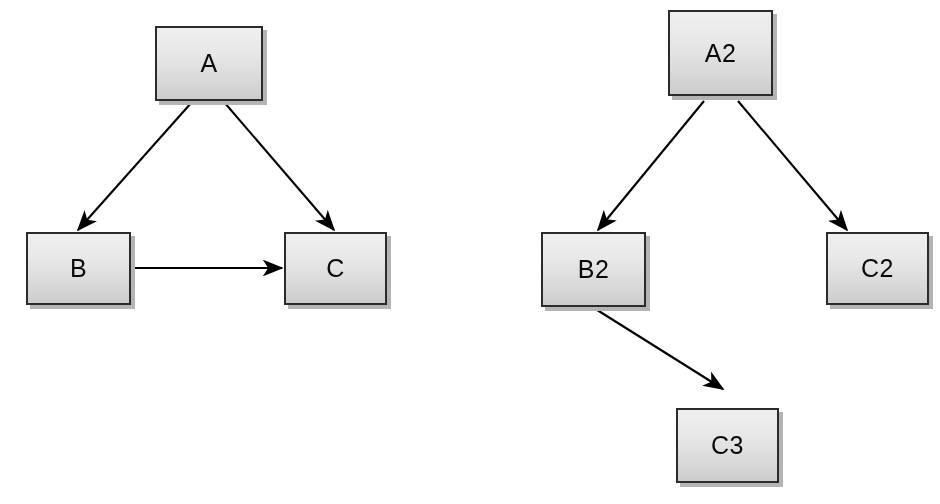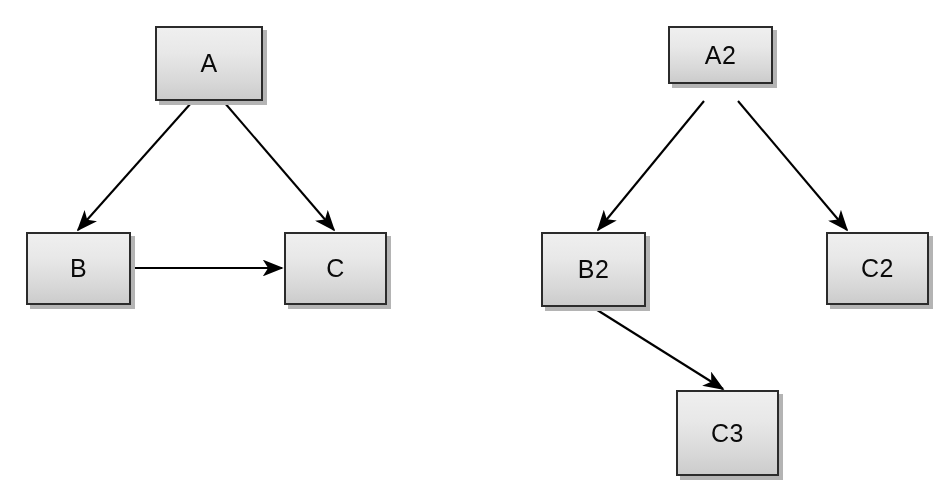--- a/index.html
+++ b/index.html
@@ -69,27 +69,27 @@
   <div id="nodes-group">
       <div class="node" style="left: 155px; top: 26px; width: 108px; height: 75px;">
         <span class="node-label">A</span>
       </div>
       <div class="node" style="left: 26px; top: 232px; width: 105px; height: 73px;">
         <span class="node-label">B</span>
       </div>
       <div class="node" style="left: 284px; top: 232px; width: 103px; height: 73px;">
         <span class="node-label">C</span>
       </div>
-      <div class="node" style="left: 668px; top: 26px; width: 105px; height: 58px;">
+      <div class="node" style="left: 668px; top: 10px; width: 105px; height: 86px;">
         <span class="node-label">A2</span>
       </div>
       <div class="node" style="left: 541px; top: 232px; width: 105px; height: 75px;">
         <span class="node-label">B2</span>
       </div>
       <div class="node" style="left: 826px; top: 232px; width: 103px; height: 73px;">
         <span class="node-label">C2</span>
       </div>
-      <div class="node" style="left: 676px; top: 390px; width: 103px; height: 86px;">
+      <div class="node" style="left: 676px; top: 408px; width: 103px; height: 75px;">
         <span class="node-label">C3</span>
       </div>
     </div>
 
 </div>
 
 </body></html>

